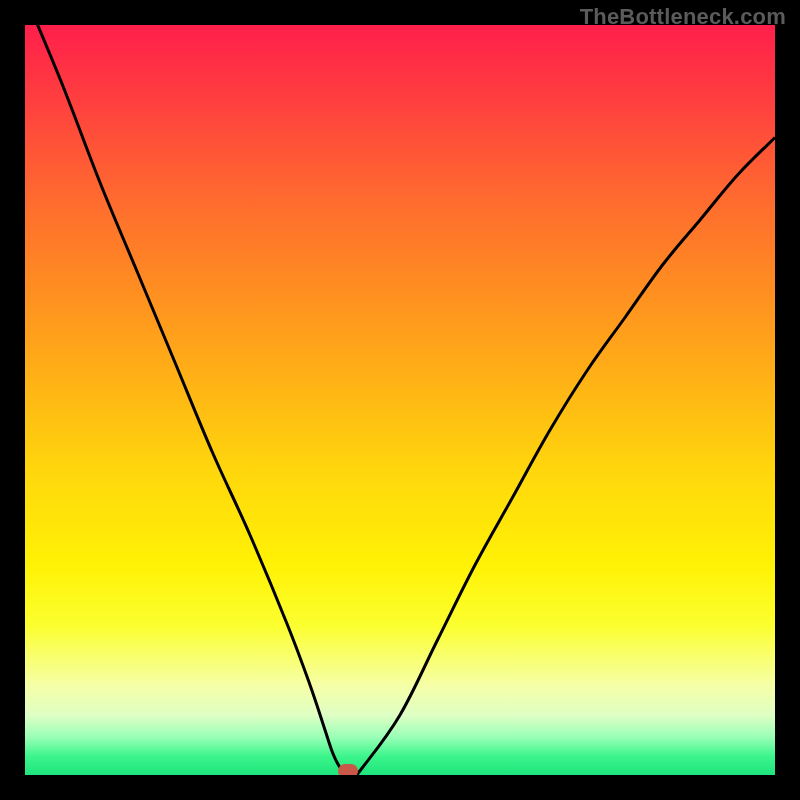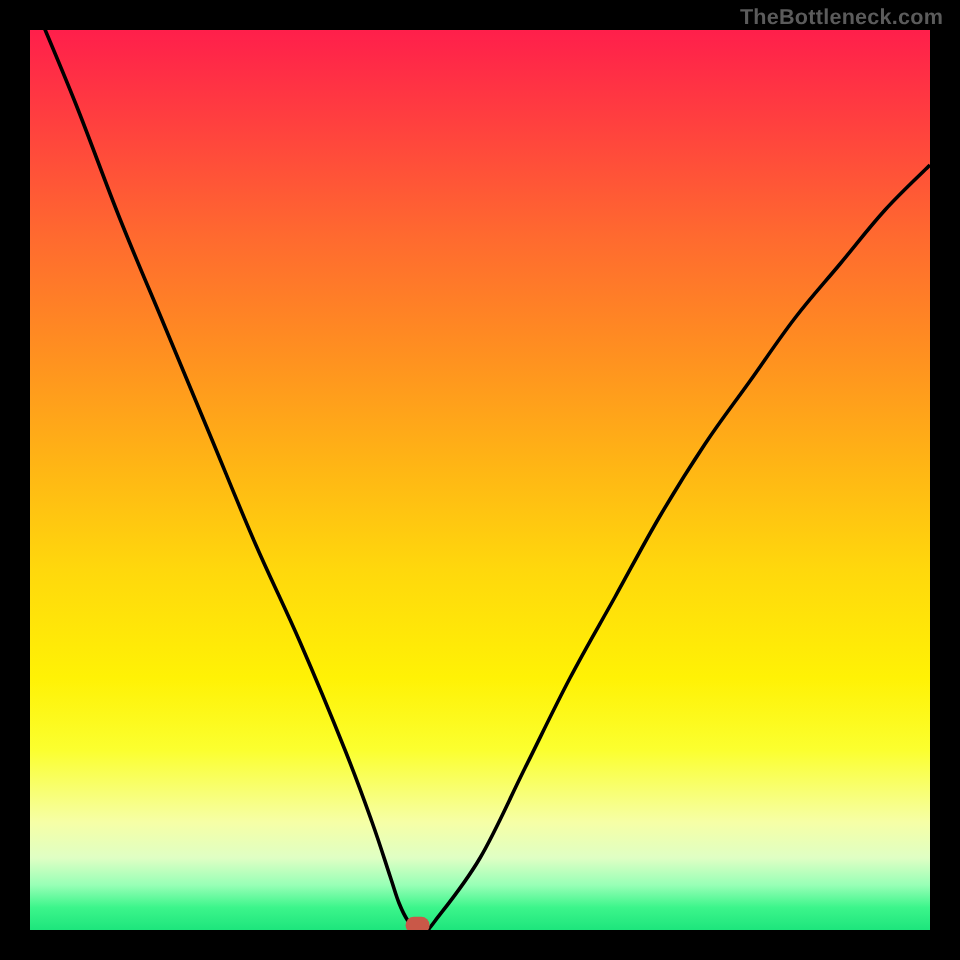--- a/index.html
+++ b/index.html
@@ -16,21 +16,21 @@
     width: 800px;
     height: 800px;
     background: #000;
   }
   .watermark {
     position: absolute;
     top: 4px;
     right: 14px;
     color: #5b5b5b;
     font-weight: 600;
-    font-size: 18px;
+    font-size: 22px;
     letter-spacing: 0.2px;
     z-index: 10;
   }
   .plot-area {
     position: absolute;
     left: 25px;
     top: 25px;
     width: 750px;
     height: 750px;
     overflow: hidden;

